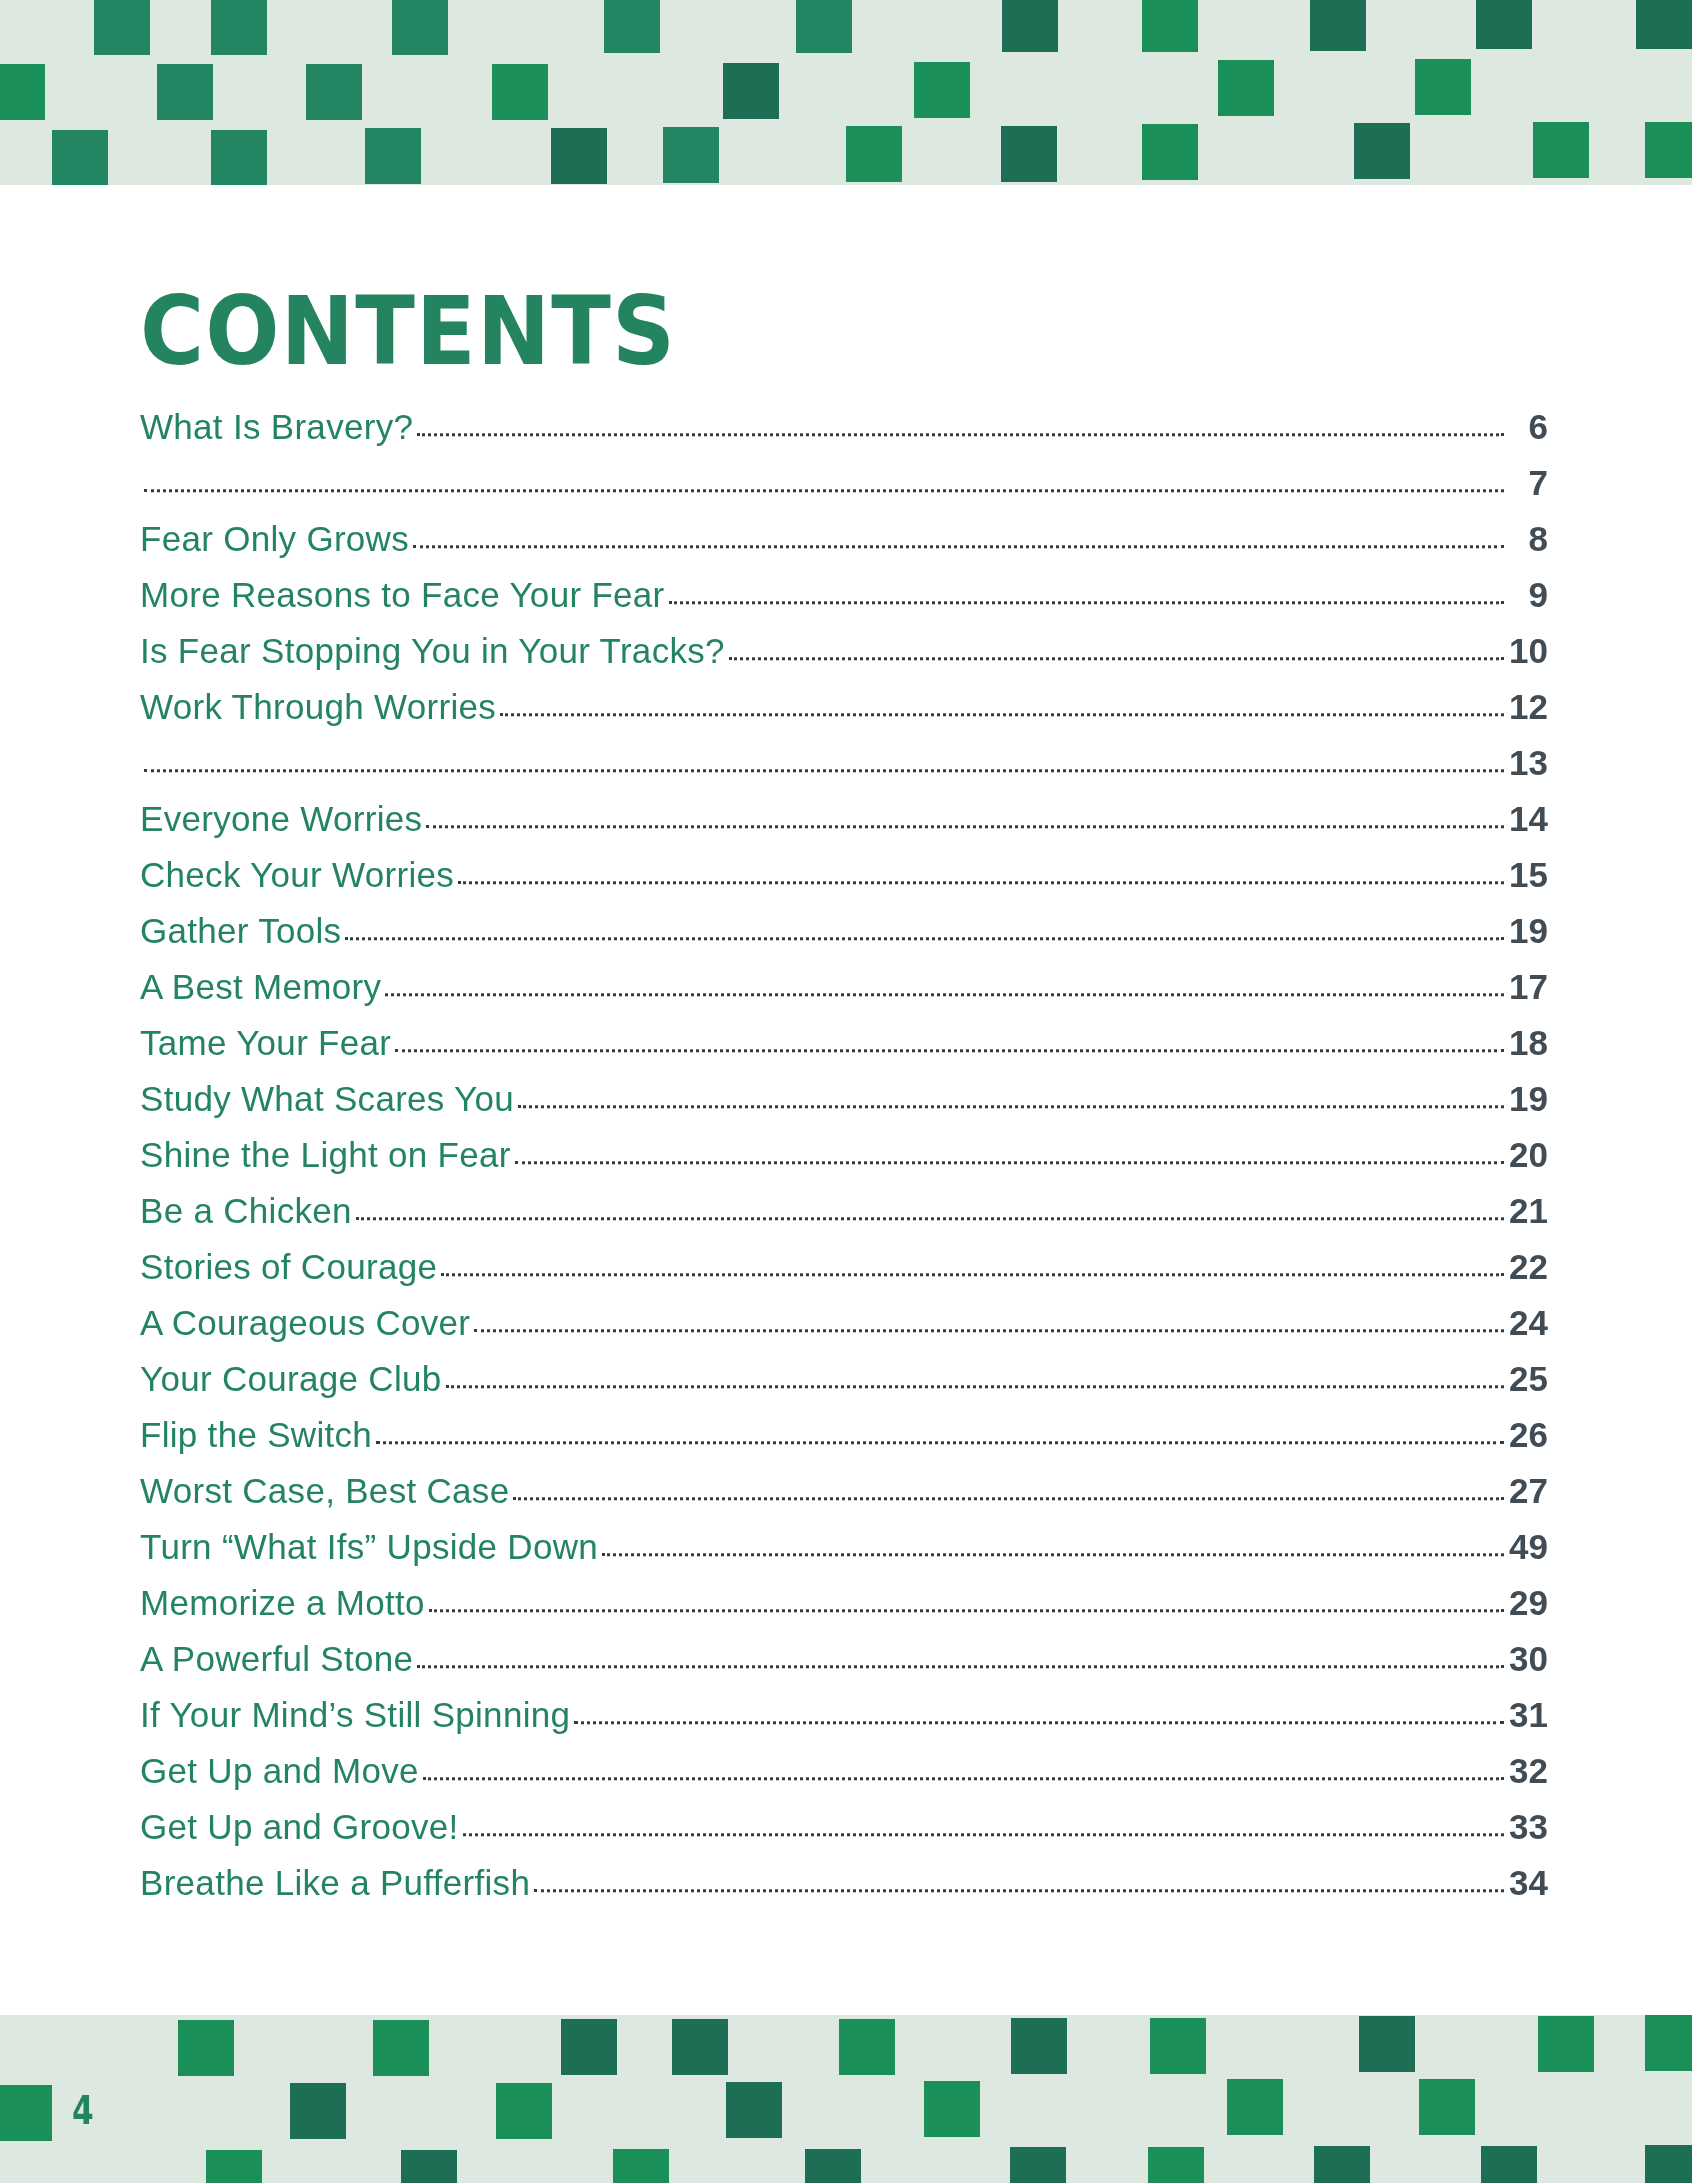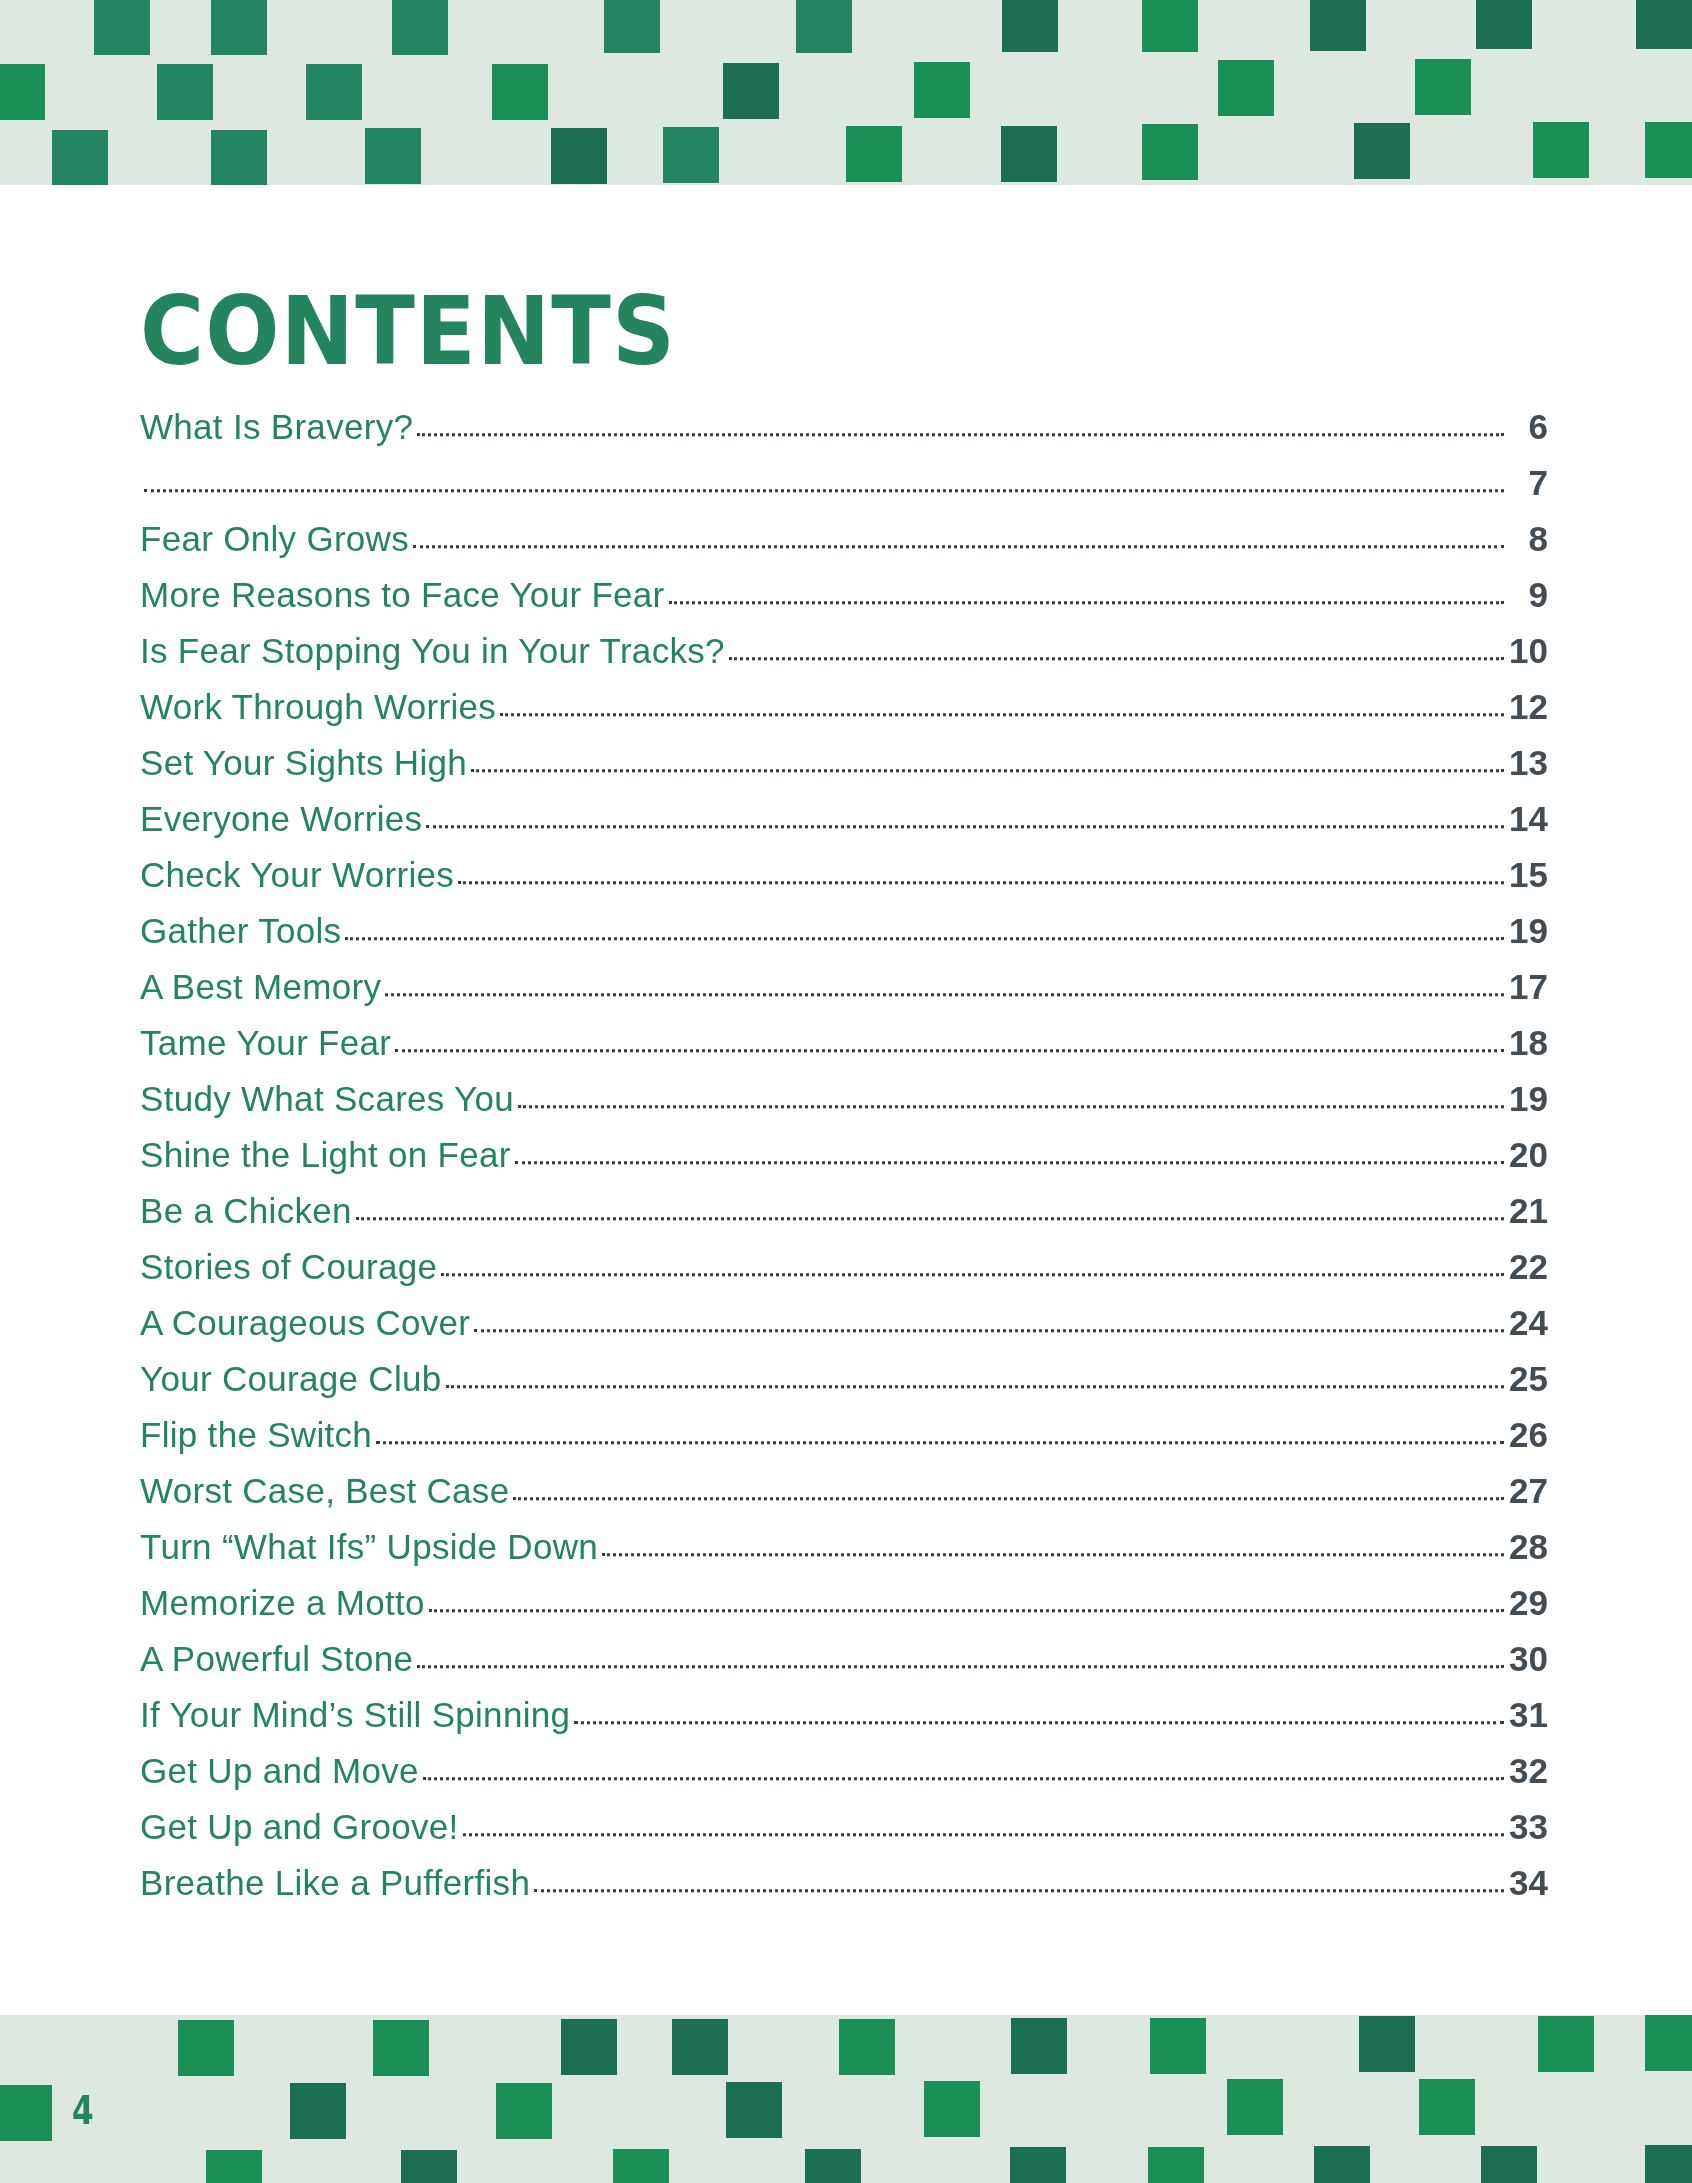--- a/index.html
+++ b/index.html
@@ -118,21 +118,20 @@
       <span class="entry-title">Is Fear Stopping You in Your Tracks?</span>
       <span class="dots"></span>
       <span class="page">10</span>
     </li>
   <li>
       <span class="entry-title">Work Through Worries</span>
       <span class="dots"></span>
       <span class="page">12</span>
     </li>
   <li>
-      <span class="entry-title">Set Your Sights High</span>
       <span class="dots"></span>
       <span class="page">13</span>
     </li>
   <li>
       <span class="entry-title">Everyone Worries</span>
       <span class="dots"></span>
       <span class="page">14</span>
     </li>
   <li>
       <span class="entry-title">Check Your Worries</span>
@@ -190,21 +189,21 @@
       <span class="page">26</span>
     </li>
   <li>
       <span class="entry-title">Worst Case, Best Case</span>
       <span class="dots"></span>
       <span class="page">27</span>
     </li>
   <li>
       <span class="entry-title">Turn “What Ifs” Upside Down</span>
       <span class="dots"></span>
-      <span class="page">28</span>
+      <span class="page">49</span>
     </li>
   <li>
       <span class="entry-title">Memorize a Motto</span>
       <span class="dots"></span>
       <span class="page">29</span>
     </li>
   <li>
       <span class="entry-title">A Powerful Stone</span>
       <span class="dots"></span>
       <span class="page">30</span>

